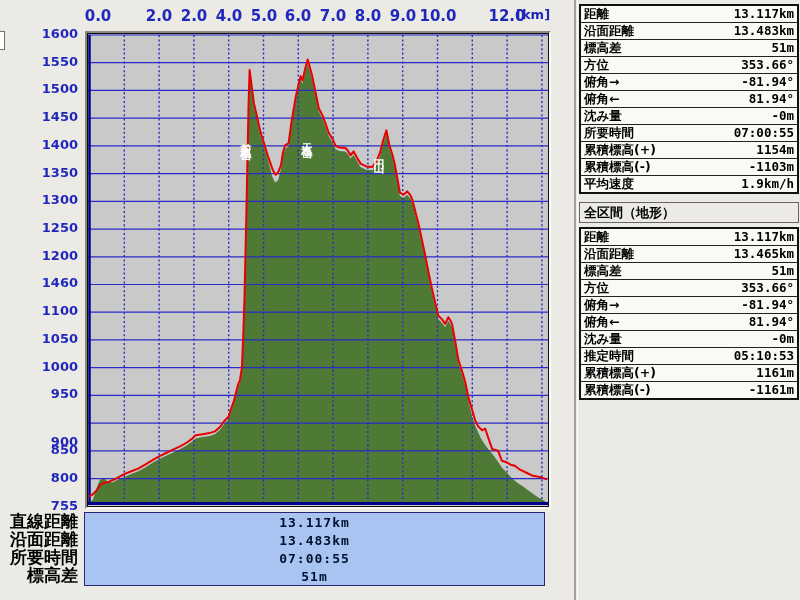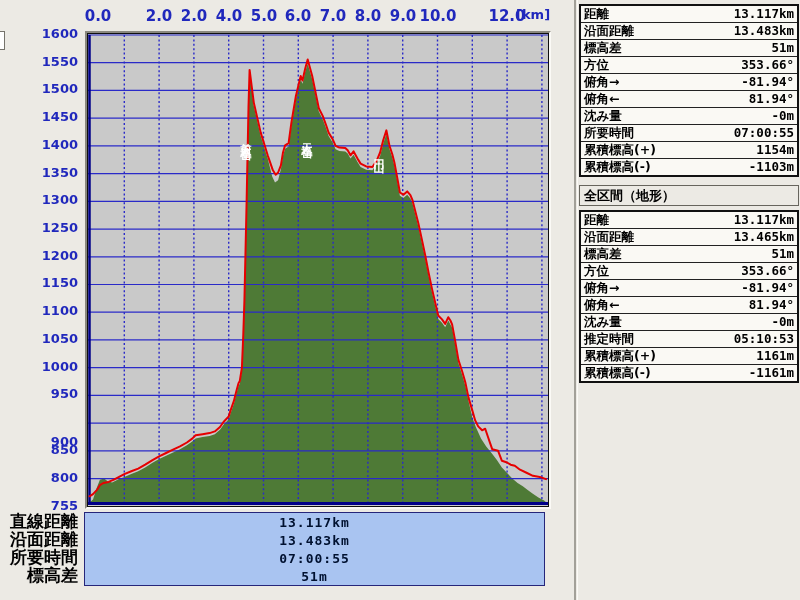--- a/index.html
+++ b/index.html
@@ -74,21 +74,21 @@
   <div id="y-ticks">
       <span class="y-tick" style="top: -7px;">1600</span>
       <span class="y-tick" style="top: 21px;">1550</span>
       <span class="y-tick" style="top: 48px;">1500</span>
       <span class="y-tick" style="top: 76px;">1450</span>
       <span class="y-tick" style="top: 104px;">1400</span>
       <span class="y-tick" style="top: 132px;">1350</span>
       <span class="y-tick" style="top: 159px;">1300</span>
       <span class="y-tick" style="top: 187px;">1250</span>
       <span class="y-tick" style="top: 215px;">1200</span>
-      <span class="y-tick" style="top: 242px;">1150</span>
+      <span class="y-tick" style="top: 242px;">1460</span>
       <span class="y-tick" style="top: 270px;">1100</span>
       <span class="y-tick" style="top: 298px;">1050</span>
       <span class="y-tick" style="top: 326px;">1000</span>
       <span class="y-tick" style="top: 353px;">950</span>
       <span class="y-tick" style="top: 381px; margin-top: 20px;">900</span>
       <span class="y-tick" style="top: 409px;">850</span>
       <span class="y-tick" style="top: 437px;">800</span>
       <span class="y-tick" style="top: 465px;">755</span>
     </div>
 
@@ -190,20 +190,24 @@
         <span class="val">07:00:55</span>
       </div>
       <div class="data-row">
         <span class="lbl">累積標高(+)</span>
         <span class="val">1154m</span>
       </div>
       <div class="data-row">
         <span class="lbl">累積標高(-)</span>
         <span class="val">-1103m</span>
       </div>
+      <div class="data-row">
+        <span class="lbl">平均速度</span>
+        <span class="val">1.9km/h</span>
+      </div>
     </div>
     <div class="group-title" style="margin-top: 8px;">全区間（地形）</div>
     <div class="data-table">
       <div class="data-row">
         <span class="lbl">距離</span>
         <span class="val">13.117km</span>
       </div>
       <div class="data-row">
         <span class="lbl">沿面距離</span>
         <span class="val">13.465km</span>

